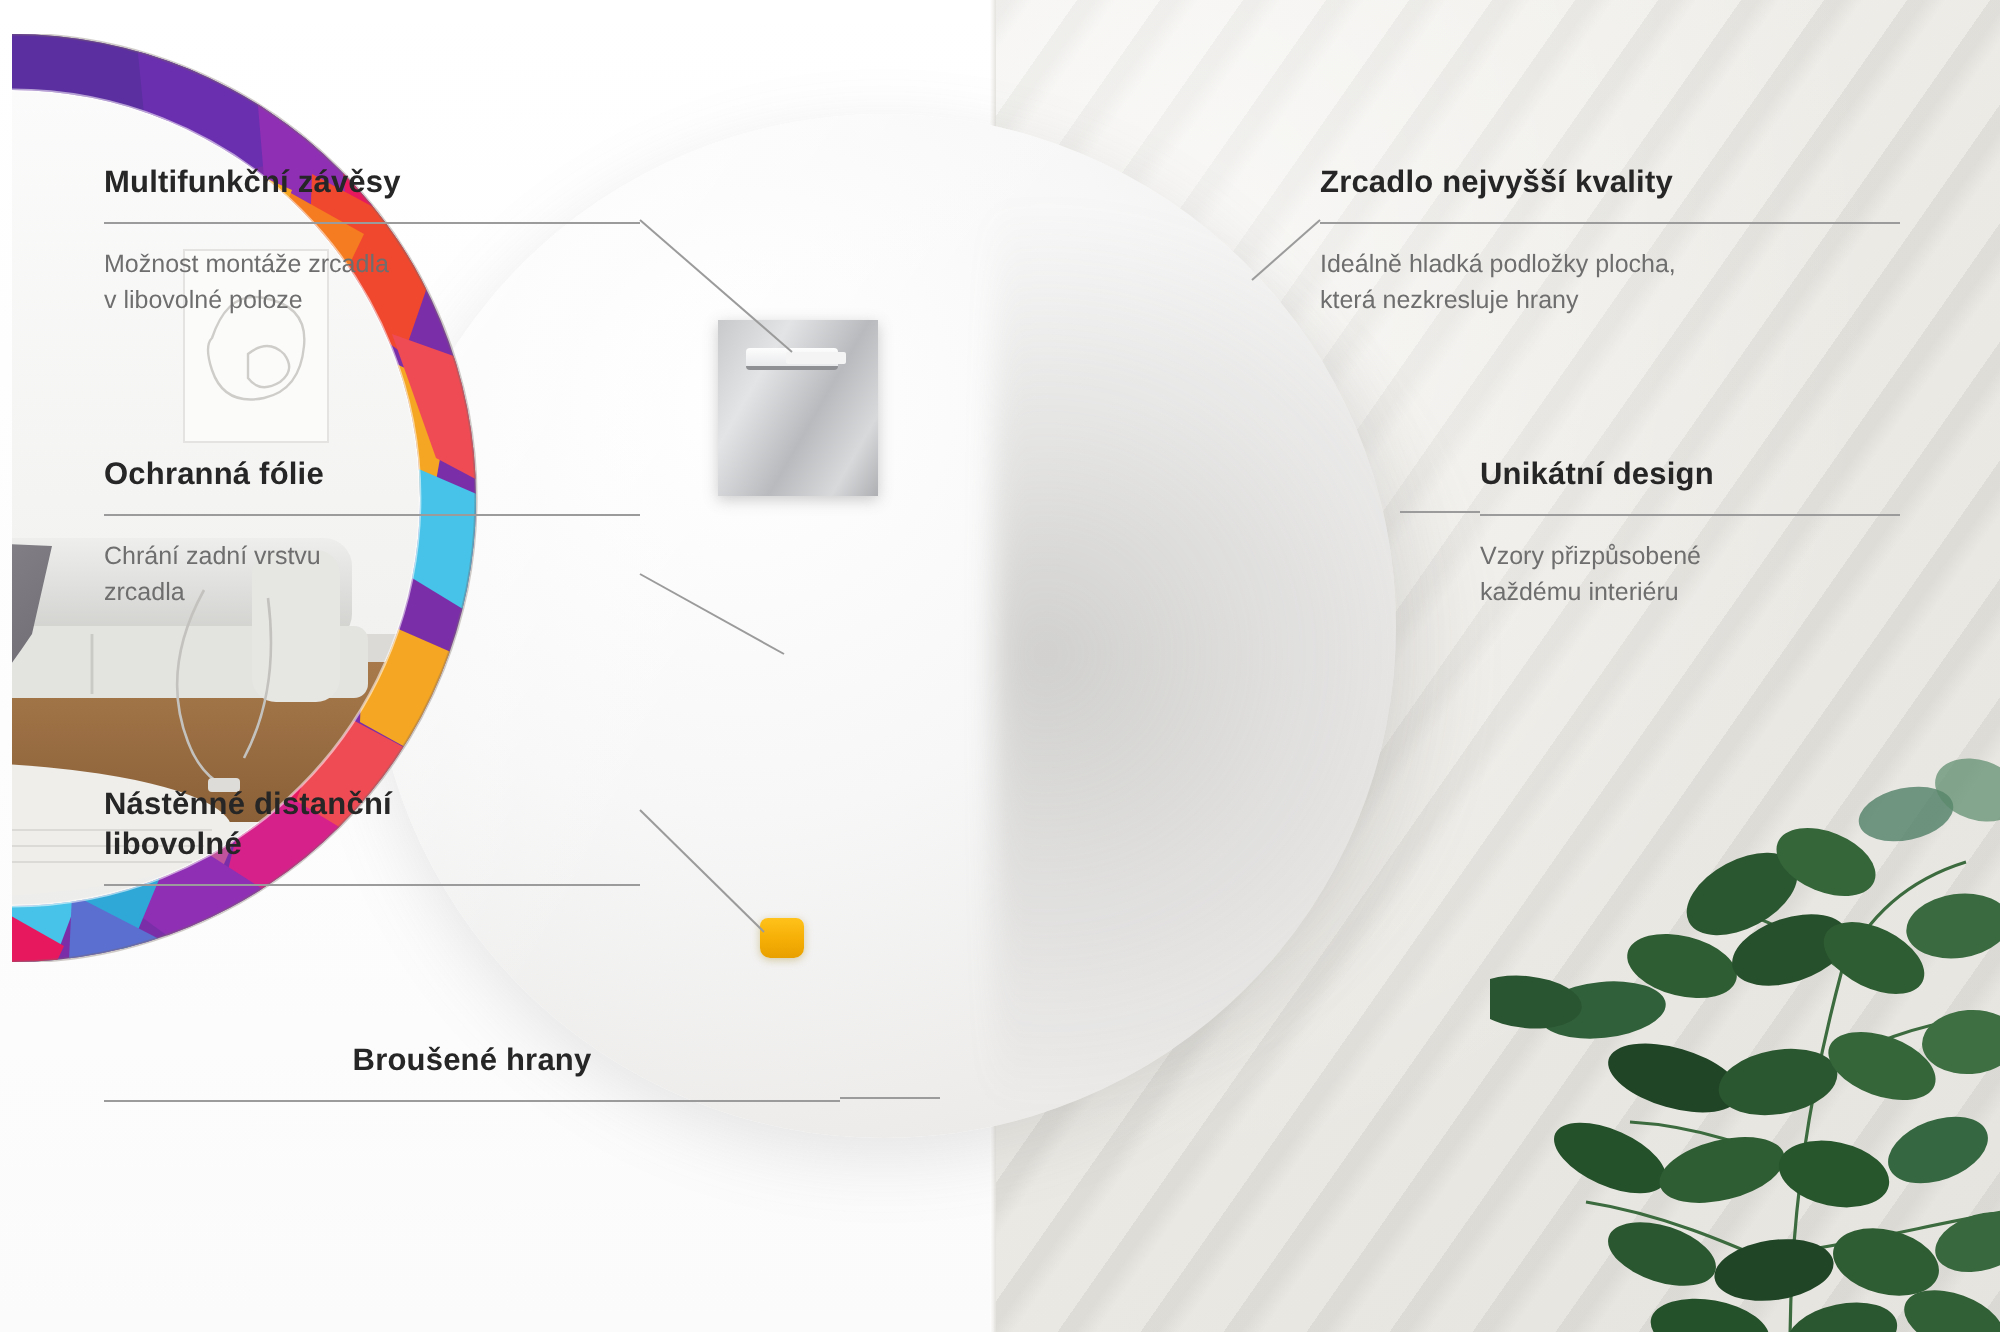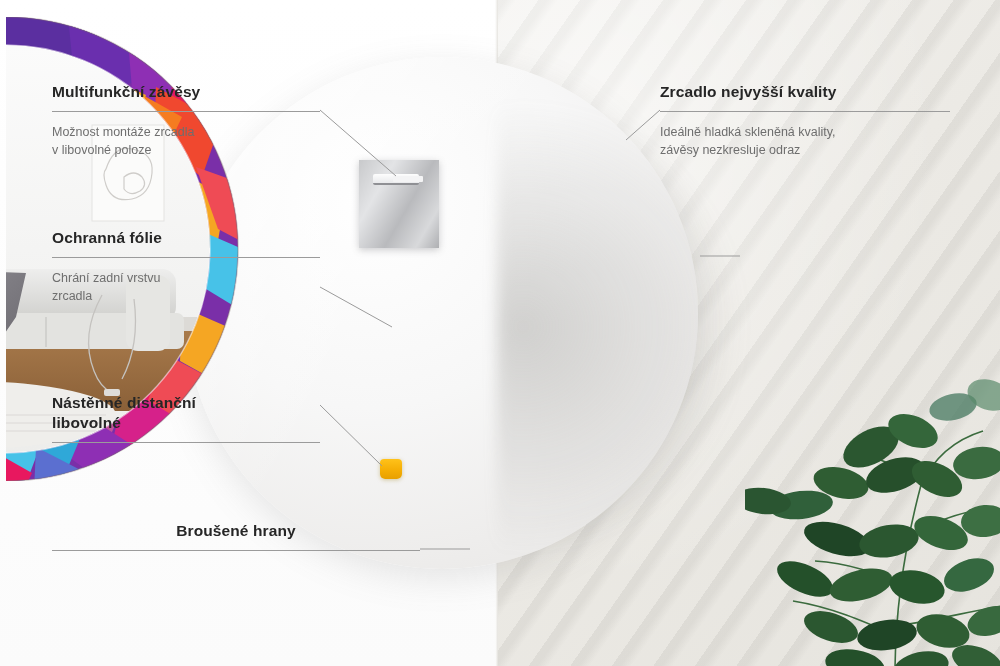--- a/index.html
+++ b/index.html
@@ -316,19 +316,27 @@
 
   <div class="blk" id="b4">
     <h3>Broušené hrany</h3>
     <div class="rule"></div>
   </div>
 
   <div class="blk right" id="r1">
     <h3>Zrcadlo nejvyšší kvality</h3>
     <div class="rule"></div>
     <p>
-      <span>Ideálně hladká skleněná kvality,</span><br>
-      <span>závěsy nezkresluje odraz</span>
+      <span>Ideálně hladká podložky plocha,</span><br>
+      <span>která nezkresluje hrany</span>
     </p>
   </div>
 
+  <div class="blk right" id="r2">
+    <h3>Unikátní design</h3>
+    <div class="rule"></div>
+    <p>
+      <span>Vzory přizpůsobené</span><br>
+      <span>každému interiéru</span>
+    </p>
+  </div>
 
 </div>
 
 </body></html>

